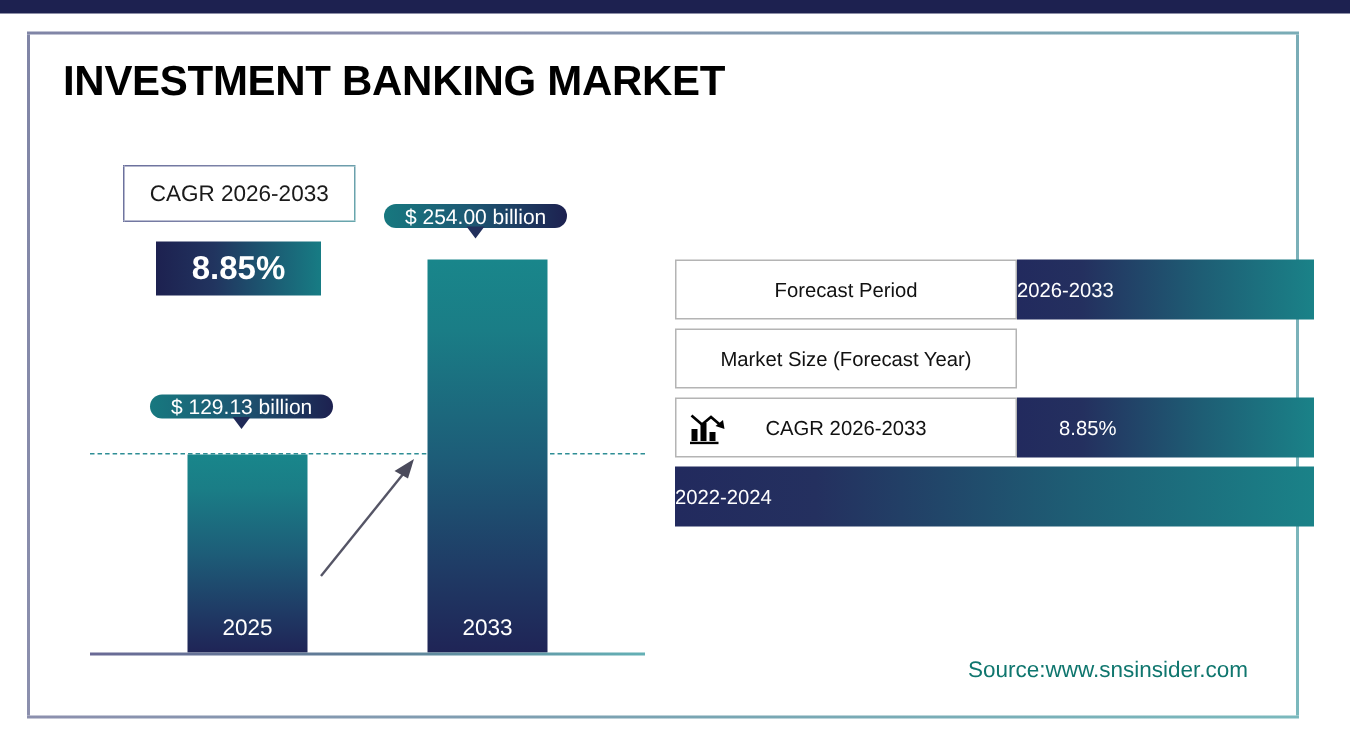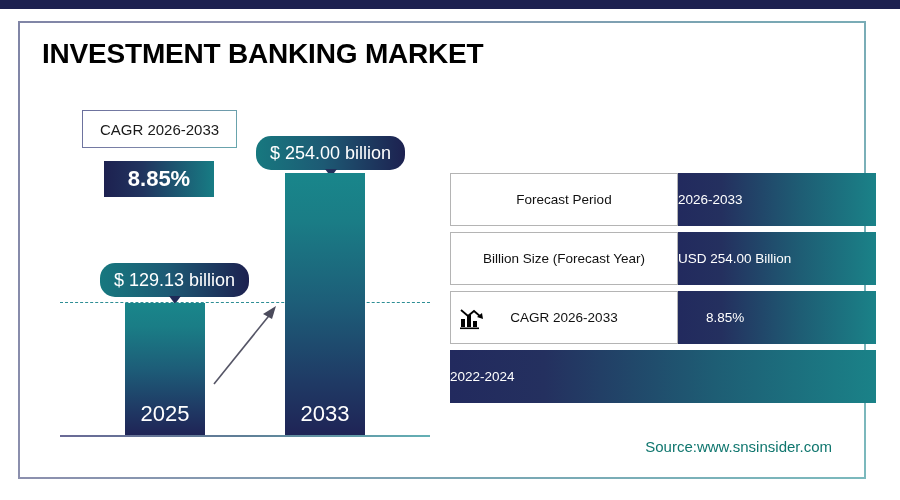--- a/index.html
+++ b/index.html
@@ -39,23 +39,23 @@
     font-size:15px;color:#1a1a1a;
   }
   .cagr-val{
     position:absolute;left:44px;top:68px;width:110px;height:36px;
     background:linear-gradient(90deg,#1d2150 0%,#21345f 35%,#177c84 100%);
     display:flex;align-items:center;justify-content:center;
     color:#ffffff;font-size:22px;font-weight:bold;
   }
 
   .pill{
-    position:absolute;height:34px;border-radius:15px;
+    position:absolute;height:16px;border-radius:15px;
     background:linear-gradient(90deg,#17787f 0%,#1d5a74 45%,#1d2150 100%);
-    color:#fff;font-size:18px;
+    color:#fff;font-size:14px;
     display:flex;align-items:center;justify-content:flex-end;
     padding:0 14px;box-sizing:border-box;
     white-space:nowrap;
   }
   .pill:after{
     content:"";position:absolute;bottom:-7px;left:50%;margin-left:-6px;
     width:0;height:0;border-left:6px solid transparent;border-right:6px solid transparent;
     border-top:8px solid #1d2150;
   }
   #pill-2033{left:196px;top:43px;}
@@ -64,36 +64,36 @@
   #pill-2025:after{border-top-color:#1f2a57;}
 
   .bar{
     position:absolute;
     background:linear-gradient(180deg,#19868b 0%,#1a7d86 18%,#1d5d78 50%,#1f3c66 78%,#1f2456 100%);
   }
   #bar2025{left:65px;top:210px;width:80px;height:132px;}
   #bar2033{left:225px;top:80px;width:80px;height:262px;}
   .bar-label{
     position:absolute;bottom:8px;left:0;width:100%;
-    text-align:center;color:#ffffff;font-size:22px;
+    text-align:center;color:#ffffff;font-size:15px;
   }
 
   #dashline{
     position:absolute;left:0px;top:209px;width:370px;height:0;
     border-top:1.6px dashed #2e8e95;
   }
   #axis{
     position:absolute;left:0px;top:342px;width:370px;height:2px;
     background:linear-gradient(90deg,#6a6a96 0%,#5f7f97 50%,#64b0b5 100%);
   }
   #arrow{position:absolute;left:150px;top:205px;width:75px;height:90px;}
 
   
   #table{position:absolute;left:430px;top:150px;width:426px;}
-  .row{display:flex;height:53px;margin-bottom:6px;}
+  .row{display:flex;height:40px;margin-bottom:6px;}
   .cell-l{
     width:228px;box-sizing:border-box;
     border:1.4px solid #b4b4b4;background:#ffffff;
     display:flex;align-items:center;justify-content:center;
     position:relative;
     font-size:13.5px;color:#111111;
   }
   .cell-r{
     flex:1;box-sizing:border-box;
     background:linear-gradient(90deg,#222a5e 0%,#24305f 22%,#1e5d74 62%,#1a8288 100%);
@@ -161,24 +161,21 @@
         <span>Forecast Period</span>
       </div>
       <div class="cell-r">
         <span>2026-2033</span>
       </div>
     </div>
 
 
     <div class="row">
       <div class="cell-l">
-        <span>Billion Size (Forecast Year)</span>
-      </div>
-      <div class="cell-r">
-        <span>USD 254.00 Billion</span>
+        <span>Market Size (Forecast Year)</span>
       </div>
     </div>
 
     <div class="row">
       <div class="cell-l">
         <svg class="row-icon" viewBox="0 0 26 24">
           <rect x="2" y="13" width="4" height="8" fill="#000"></rect>
           <rect x="8" y="9" width="4" height="12" fill="#000"></rect>
           <rect x="14" y="15" width="4" height="6" fill="#000"></rect>
           <rect x="1" y="21.5" width="19" height="1.6" fill="#000"></rect>

